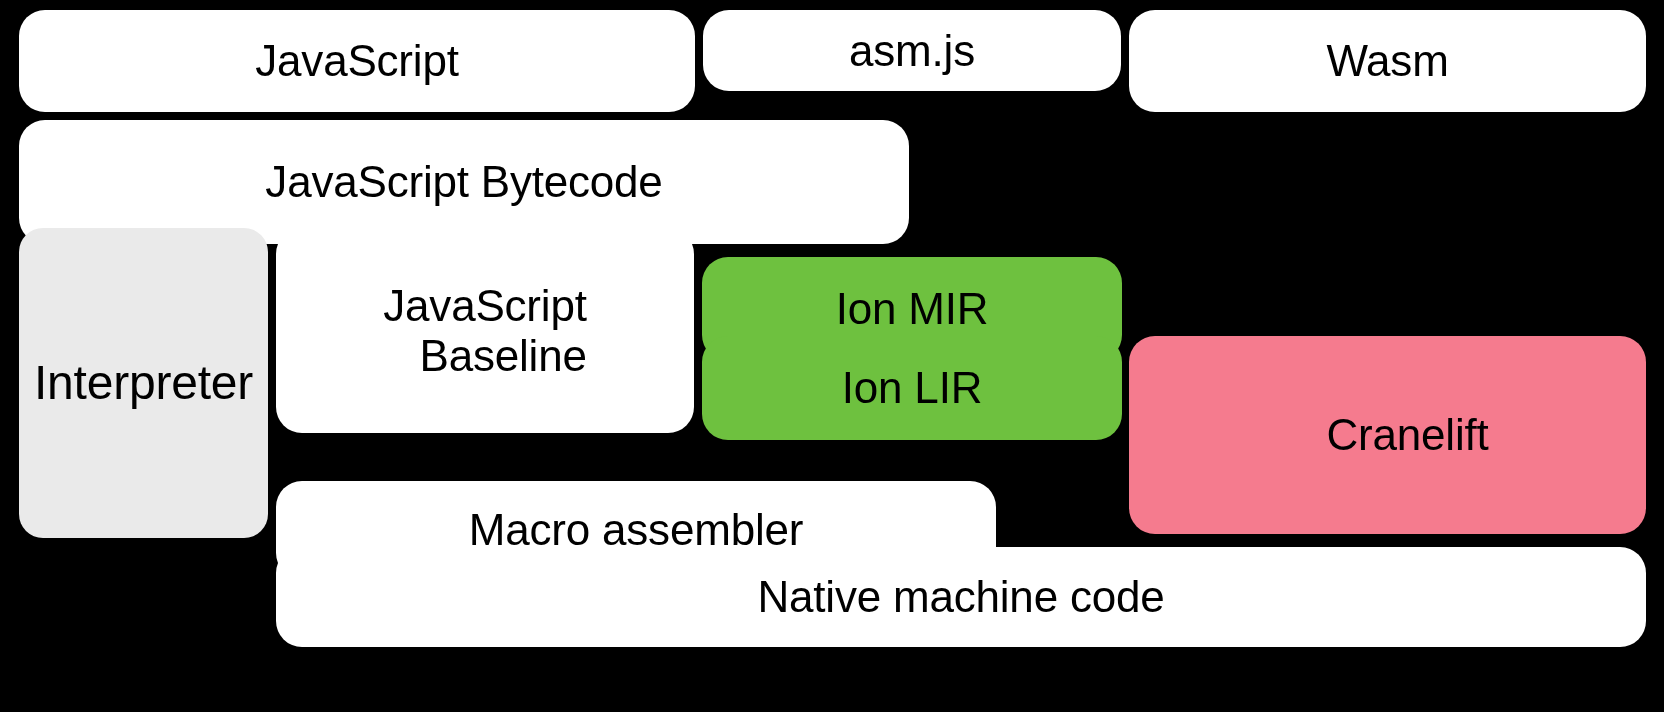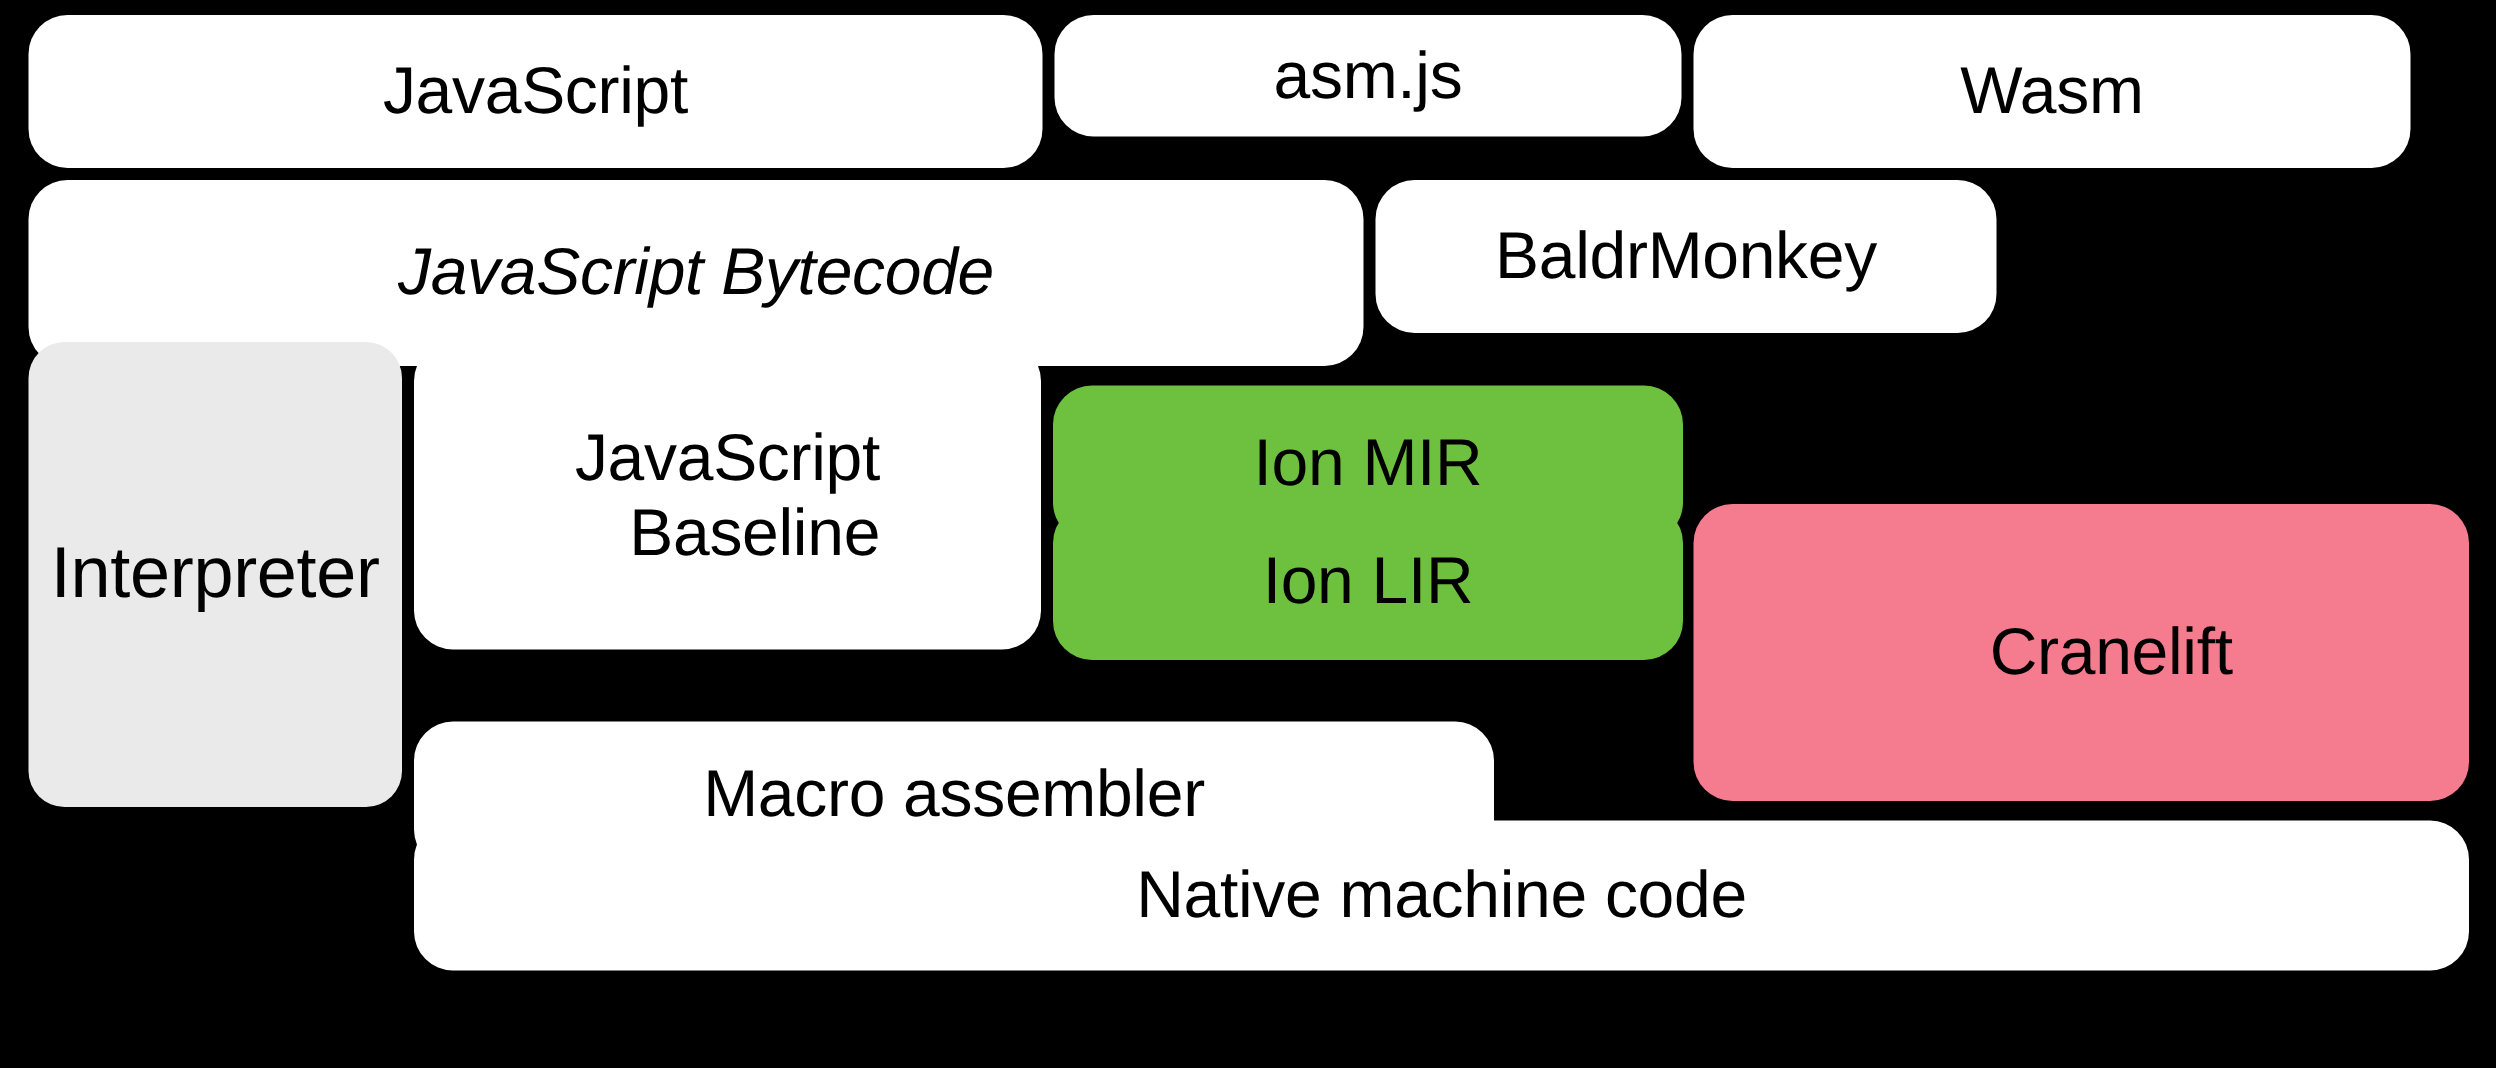--- a/index.html
+++ b/index.html
@@ -36,24 +36,24 @@
     user-select: none;
   }
   .fill-white   { background: #ffffff; }
   .fill-gray    { background: #eaeaea; }
   .fill-green   { background: #6ec13f; }
   .fill-pink    { background: #f57b8e; padding-left: 40px; }
 
   
   #b-javascript      { left: 19px;   top: 10px;  width: 676px;  height: 102px; }
   #b-asmjs           { left: 703px;  top: 10px;  width: 418px;  height: 81px; }
-  #b-wasm            { left: 1129px; top: 10px;  width: 478px;  height: 102px; }
+  #b-wasm            { left: 1129px; top: 10px;  width: 517px;  height: 102px; }
 
   
-  #b-js-bytecode     { left: 19px;   top: 120px; width: 890px;  height: 124px; font-style: italic; }
+  #b-js-bytecode     { left: 19px;   top: 120px; width: 890px;  height: 124px; }
   #b-baldrmonkey     { left: 917px;  top: 120px; width: 414px;  height: 102px; }
 
   
   #b-interpreter     { left: 19px;   top: 228px; width: 249px;  height: 310px;
                        border-radius: 24px; font-size: 48px; }
   #b-js-baseline     { left: 276px;  top: 228px; width: 418px;  height: 205px; }
   #b-ion-mir         { left: 702px;  top: 228px; width: 420px;  height: 104px; margin-top: 29px; }
   #b-ion-lir         { left: 702px;  top: 336px; width: 420px;  height: 104px; }
   #b-cranelift       { left: 1129px; top: 336px; width: 517px;  height: 198px; }
   #b-macro-assembler { left: 276px;  top: 441px; width: 720px;  height: 98px; margin-top: 40px; }
@@ -67,21 +67,20 @@
 <div id="stack">
 
   <div class="box fill-white" id="b-javascript">JavaScript</div>
 
   <div class="box fill-white" id="b-asmjs">asm.js</div>
 
   <div class="box fill-white" id="b-wasm">Wasm</div>
 
   <div class="box fill-white" id="b-js-bytecode">JavaScript Bytecode</div>
 
-  <div class="box fill-white" id="b-baldrmonkey">BaldrMonkey</div>
 
   <div class="box fill-gray" id="b-interpreter">Interpreter</div>
 
   <div class="box fill-white" id="b-js-baseline">JavaScript
 Baseline</div>
 
   <div class="box fill-green" id="b-ion-mir">Ion MIR</div>
 
   <div class="box fill-green" id="b-ion-lir">Ion LIR</div>
 

